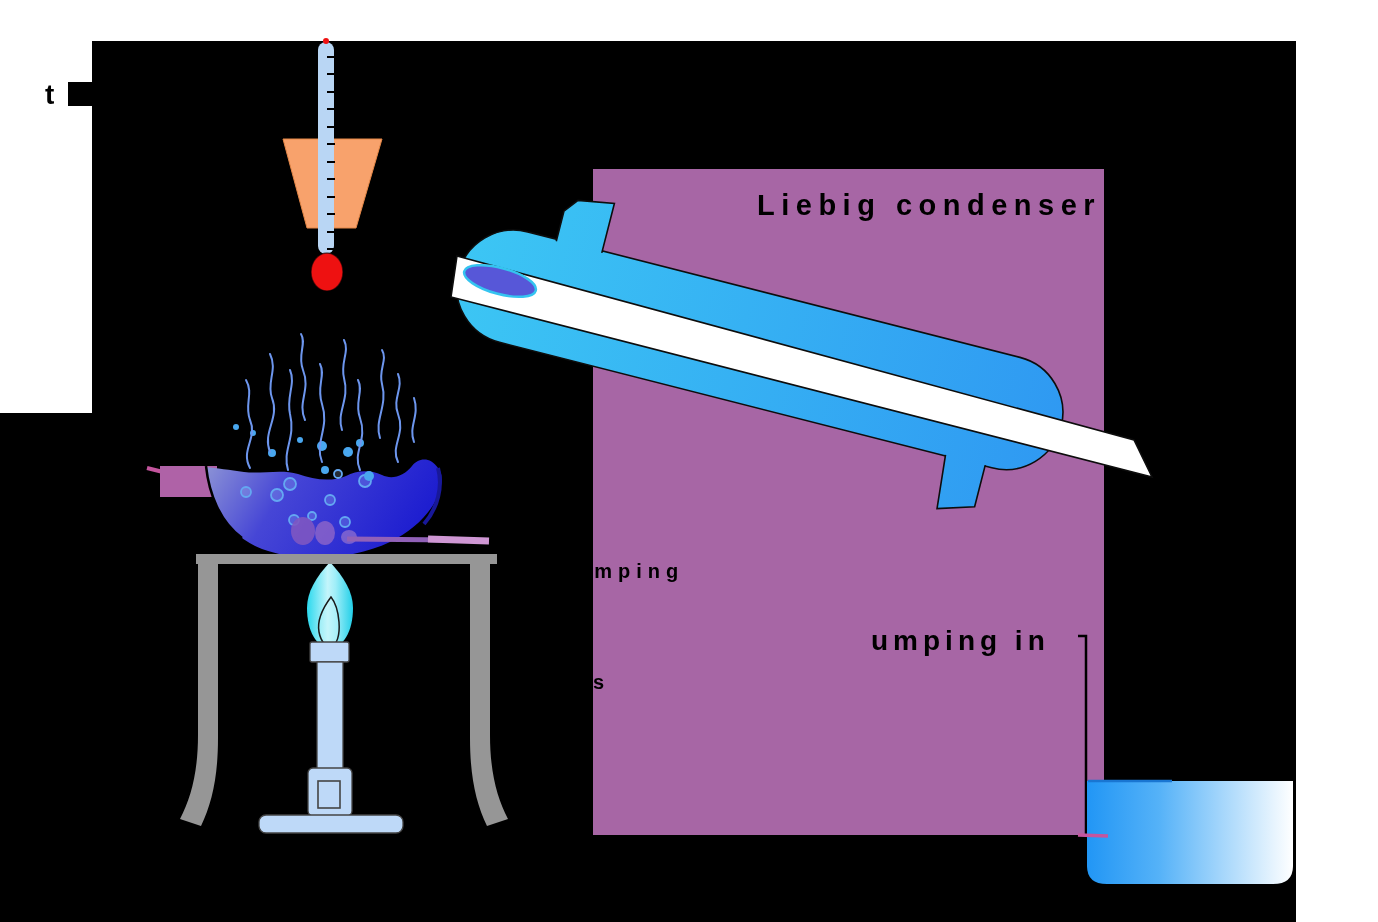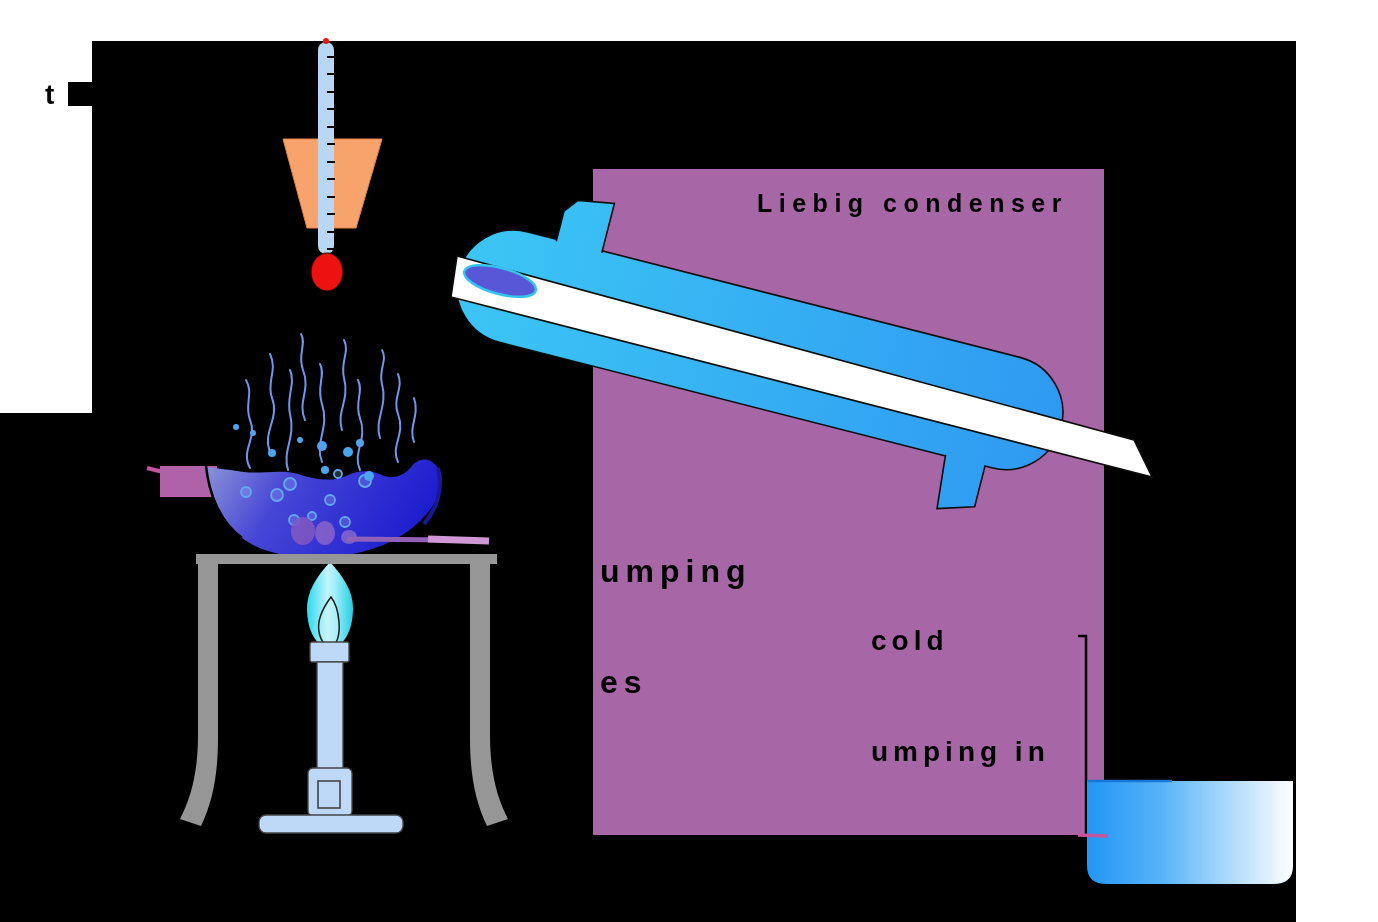--- a/index.html
+++ b/index.html
@@ -157,29 +157,28 @@
     </g>
 
     <path fill="none" stroke="#000" stroke-width="2.5" d="M1078,636 L1086,636 L1086,866 Q1086,886 1106,886 L1274,886 Q1294,886 1294,866 L1294,636"></path>
     <path fill="url(#gWater)" d="M1087,781 L1293,781 L1293,866 Q1293,884 1273,884 L1107,884 Q1087,884 1087,866 Z"></path>
     <line x1="1088" y1="781" x2="1172" y2="781" stroke="#1976d2" stroke-width="2.5"></line>
     <line x1="1078" y1="835" x2="1108" y2="836" stroke="#c4559e" stroke-width="3.5"></line>
   </svg>
 
   <div class="label" style="left:45px;top:79px;font-size:28px;font-weight:700;">t</div>
 
-  <div class="label" style="left:757px;top:189px;font-size:25px;letter-spacing:6.5px;">Liebig condenser</div>
+  <div class="label" style="left:757px;top:189px;font-size:29px;letter-spacing:6.5px;">Liebig condenser</div>
 
-  <div class="label lh" style="left:600px;top:479px;font-size:32px;letter-spacing:6px;">
+  <div class="label lh" style="left:576px;top:479px;font-size:20px;letter-spacing:6px;">
     <div>umping</div>
     <div>es</div>
   </div>
 
   <div class="label lh" style="left:871px;top:548px;font-size:28px;letter-spacing:5px;">
-    <div>cold</div>
     <div>umping in</div>
   </div>
 
   <div class="label" style="left:861px;top:777px;font-size:28px;letter-spacing:5px;line-height:38px;">
     <div>distilled</div>
     
   </div>
 
 </div>
 

